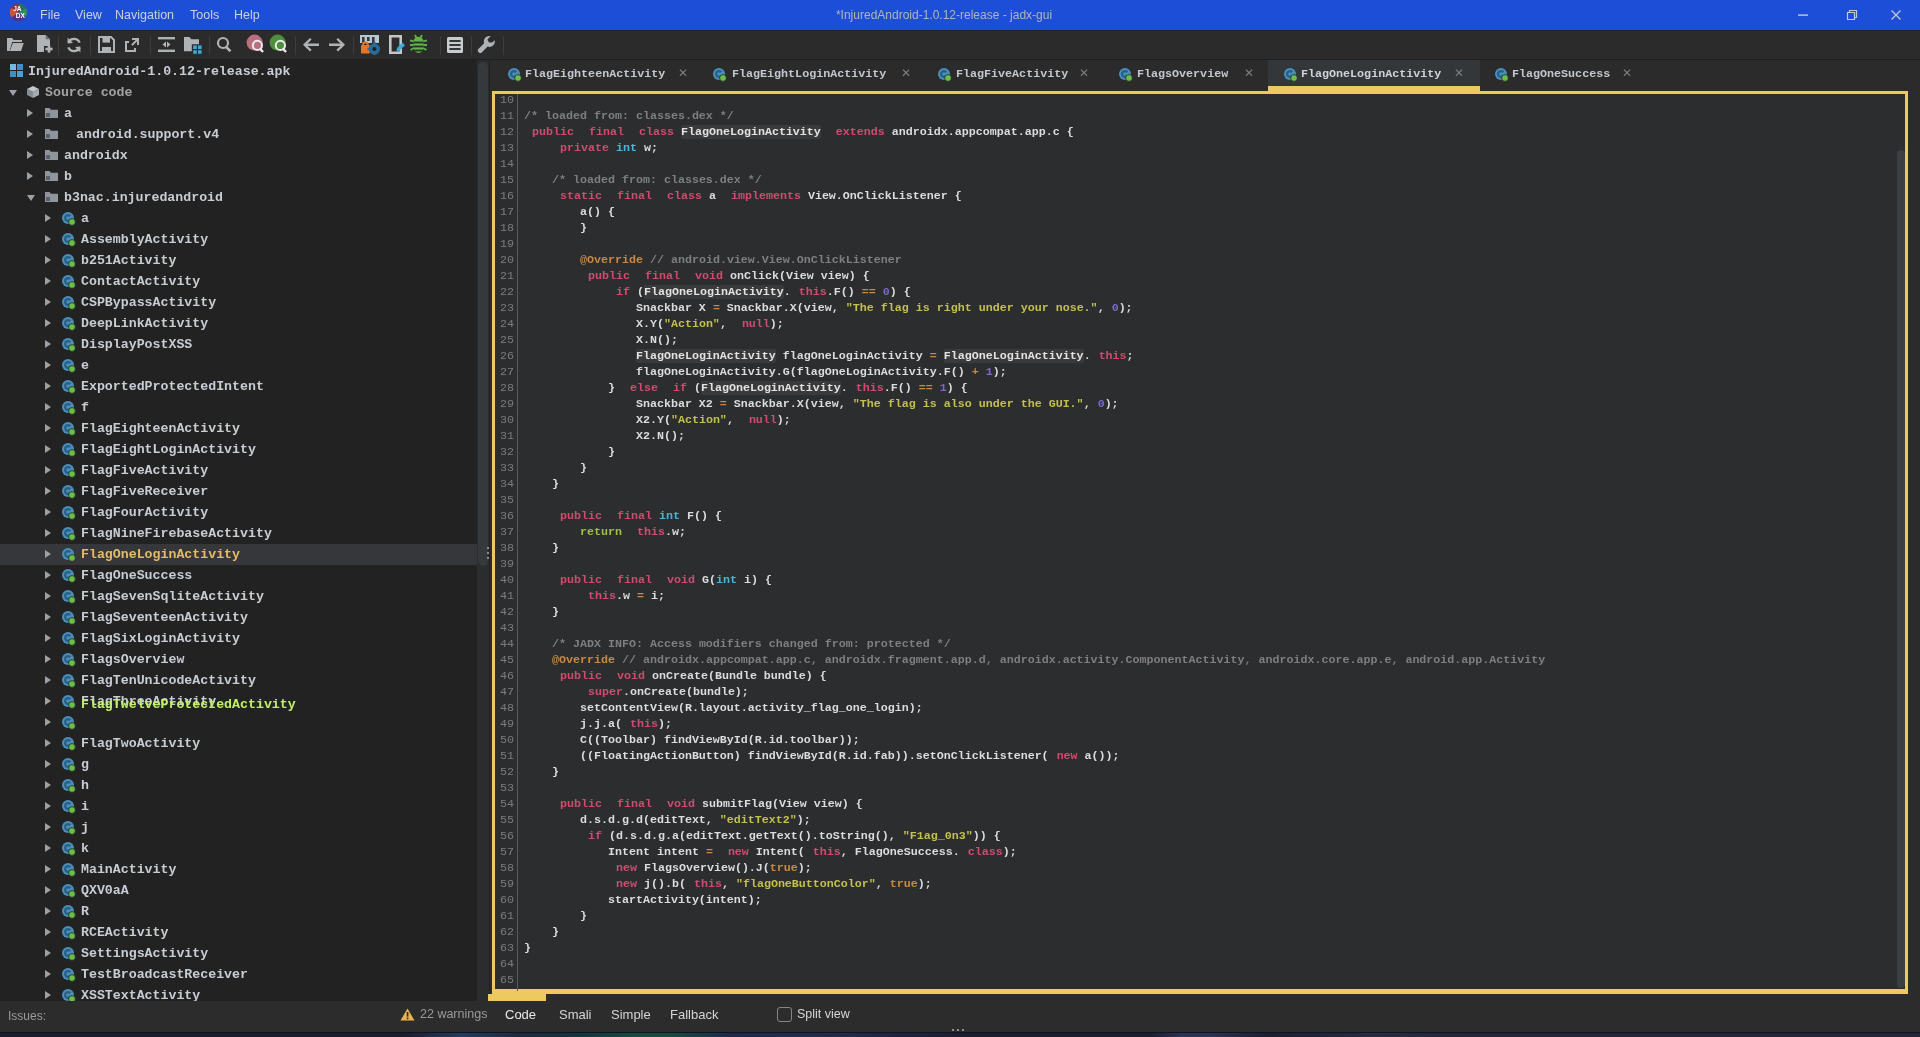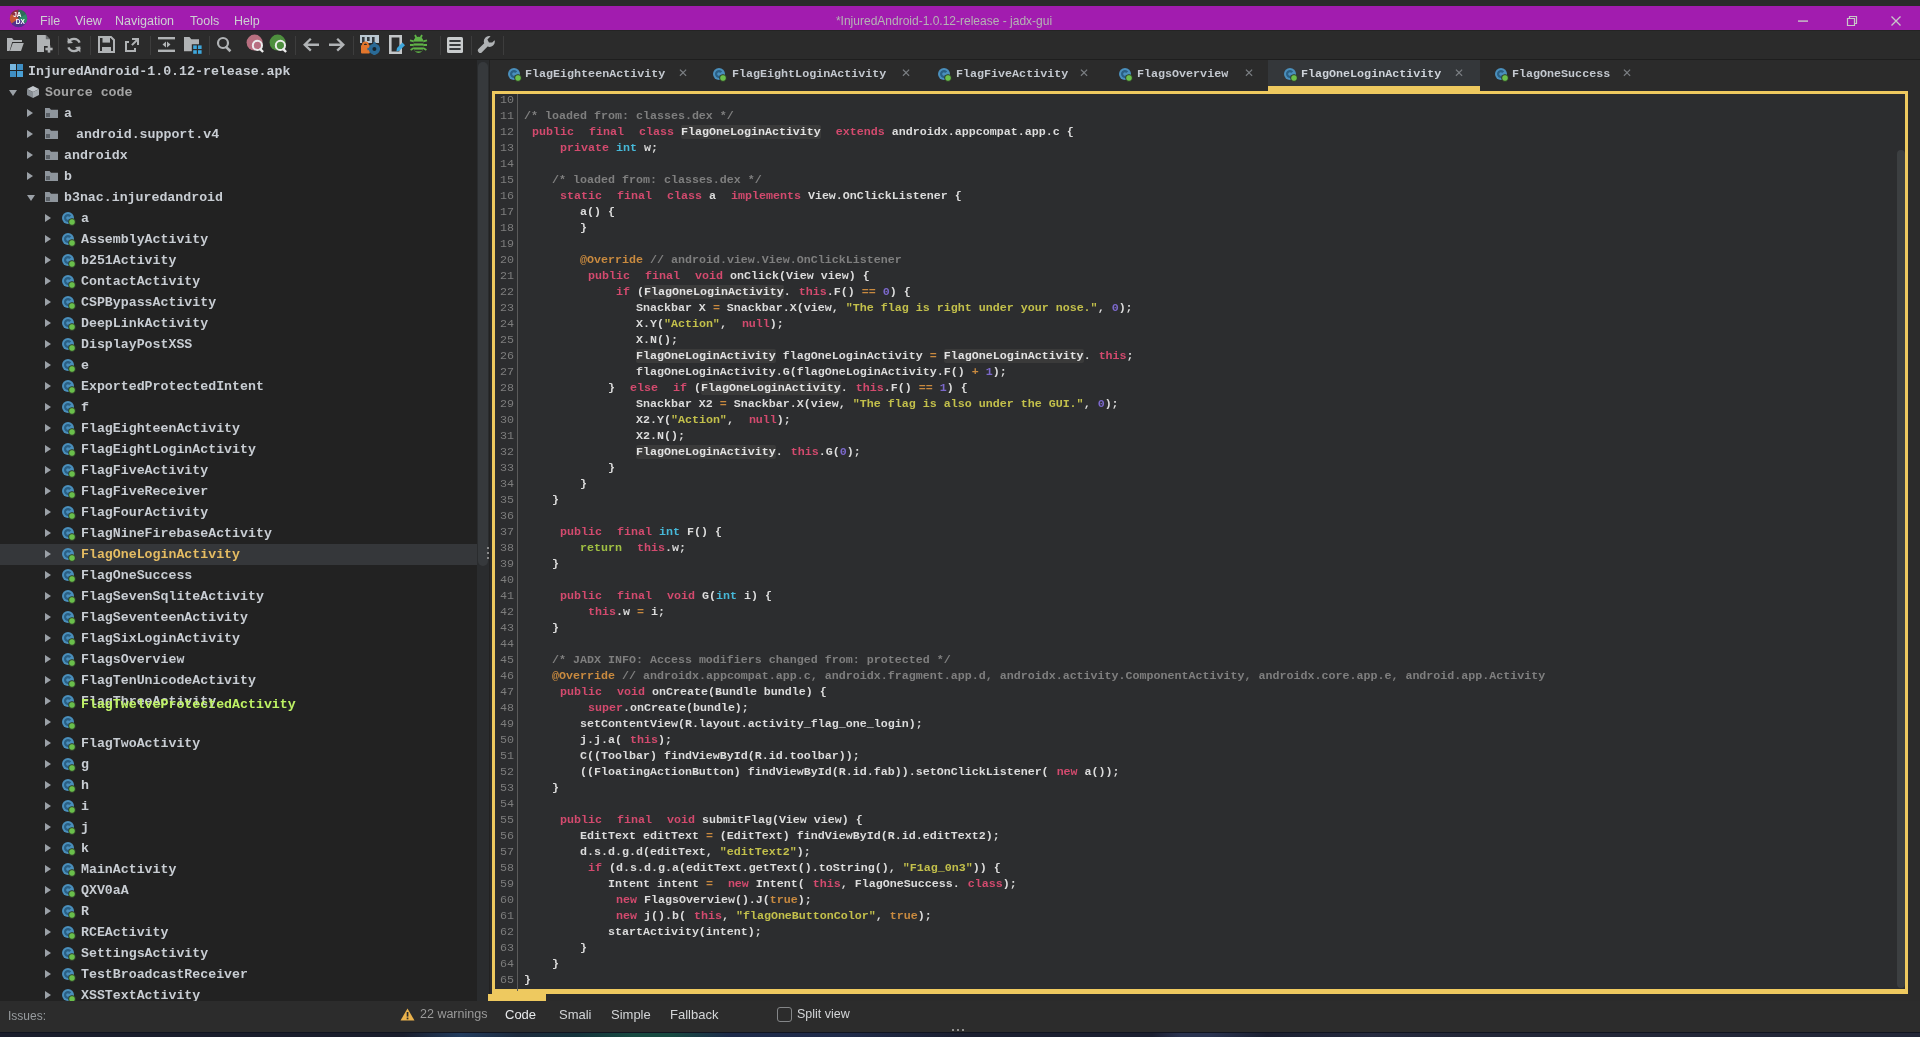--- a/index.html
+++ b/index.html
@@ -1,16 +1,16 @@
 <!DOCTYPE html>
 <html><head><meta charset="utf-8"><style>
 * { margin:0; padding:0; box-sizing:border-box; }
 html,body { width:1920px; height:1037px; overflow:hidden; background:#2b2b2b;
   font-family:"Liberation Sans",sans-serif; }
-#titlebar { position:absolute; left:0; top:0; width:1920px; height:30px; background:#a21caf;margin-top:6px; }
+#titlebar { position:absolute; left:0; top:0; width:1920px; height:30px; background:#1d4ed8; }
 .menu { position:absolute; top:8px; font-size:12.5px; color:#cdd0d2; }
 #title { position:absolute; top:8px; left:944px; transform:translateX(-50%);
   font-size:12px; color:#b4b4b4; white-space:pre; }
 #toolbar { position:absolute; left:0; top:30px; width:1920px; height:30px;
   background:#2b2b2b; border-top:1px solid #242424; border-bottom:1px solid #1e1e1e; }
 #tree { position:absolute; left:0; top:60px; width:490px; height:941px;
   background:#222222; overflow:hidden;
   font:bold 13.25px "Liberation Mono",monospace; }
 .arr-r { position:absolute; width:0; height:0;
   border-left:6px solid #9ba1a7; border-top:4.5px solid transparent; border-bottom:4.5px solid transparent; }
@@ -624,21 +624,20 @@
 <div class="cl">            <span class="k">if</span> (<span class="h">FlagOneLoginActivity</span>.<span class="k">this</span>.F() <span class="o">==</span> <span class="v">0</span>) {</div>
 <div class="cl">                Snackbar X <span class="o">=</span> Snackbar.X(view, <span class="s">"The flag is right under your nose."</span>, <span class="v">0</span>);</div>
 <div class="cl">                X.Y(<span class="s">"Action"</span>, <span class="k">null</span>);</div>
 <div class="cl">                X.N();</div>
 <div class="cl">                <span class="h">FlagOneLoginActivity</span> flagOneLoginActivity <span class="o">=</span> <span class="h">FlagOneLoginActivity</span>.<span class="k">this</span>;</div>
 <div class="cl">                flagOneLoginActivity.G(flagOneLoginActivity.F() <span class="o">+</span> <span class="v">1</span>);</div>
 <div class="cl">            } <span class="k">else</span> <span class="k">if</span> (<span class="h">FlagOneLoginActivity</span>.<span class="k">this</span>.F() <span class="o">==</span> <span class="v">1</span>) {</div>
 <div class="cl">                Snackbar X2 <span class="o">=</span> Snackbar.X(view, <span class="s">"The flag is also under the GUI."</span>, <span class="v">0</span>);</div>
 <div class="cl">                X2.Y(<span class="s">"Action"</span>, <span class="k">null</span>);</div>
 <div class="cl">                X2.N();</div>
-<div class="cl">                <span class="h">FlagOneLoginActivity</span>.<span class="k">this</span>.G(<span class="v">0</span>);</div>
 <div class="cl">            }</div>
 <div class="cl">        }</div>
 <div class="cl">    }</div>
 <div class="cl">&nbsp;</div>
 <div class="cl">    <span class="k">public</span> <span class="k">final</span> <span class="c">int</span> F() {</div>
 <div class="cl">        <span class="g">return</span> <span class="k">this</span>.w;</div>
 <div class="cl">    }</div>
 <div class="cl">&nbsp;</div>
 <div class="cl">    <span class="k">public</span> <span class="k">final</span> <span class="k">void</span> G(<span class="c">int</span> i) {</div>
 <div class="cl">        <span class="k">this</span>.w <span class="o">=</span> i;</div>
@@ -648,21 +647,20 @@
 <div class="cl">    <span class="o">@Override</span> <span class="m">// androidx.appcompat.app.c, androidx.fragment.app.d, androidx.activity.ComponentActivity, androidx.core.app.e, android.app.Activity</span></div>
 <div class="cl">    <span class="k">public</span> <span class="k">void</span> onCreate(Bundle bundle) {</div>
 <div class="cl">        <span class="k">super</span>.onCreate(bundle);</div>
 <div class="cl">        setContentView(R.layout.activity_flag_one_login);</div>
 <div class="cl">        j.j.a(<span class="k">this</span>);</div>
 <div class="cl">        C((Toolbar) findViewById(R.id.toolbar));</div>
 <div class="cl">        ((FloatingActionButton) findViewById(R.id.fab)).setOnClickListener(<span class="k">new</span> a());</div>
 <div class="cl">    }</div>
 <div class="cl">&nbsp;</div>
 <div class="cl">    <span class="k">public</span> <span class="k">final</span> <span class="k">void</span> submitFlag(View view) {</div>
-<div class="cl">        EditText editText <span class="o">=</span> (EditText) findViewById(R.id.editText2);</div>
 <div class="cl">        d.s.d.g.d(editText, <span class="s">"editText2"</span>);</div>
 <div class="cl">        <span class="k">if</span> (d.s.d.g.a(editText.getText().toString(), <span class="s">"F1ag_0n3"</span>)) {</div>
 <div class="cl">            Intent intent <span class="o">=</span> <span class="k">new</span> Intent(<span class="k">this</span>, FlagOneSuccess.<span class="k">class</span>);</div>
 <div class="cl">            <span class="k">new</span> FlagsOverview().J(<span class="o">true</span>);</div>
 <div class="cl">            <span class="k">new</span> j().b(<span class="k">this</span>, <span class="s">"flagOneButtonColor"</span>, <span class="o">true</span>);</div>
 <div class="cl">            startActivity(intent);</div>
 <div class="cl">        }</div>
 <div class="cl">    }</div>
 <div class="cl">}</div>
 </div>

